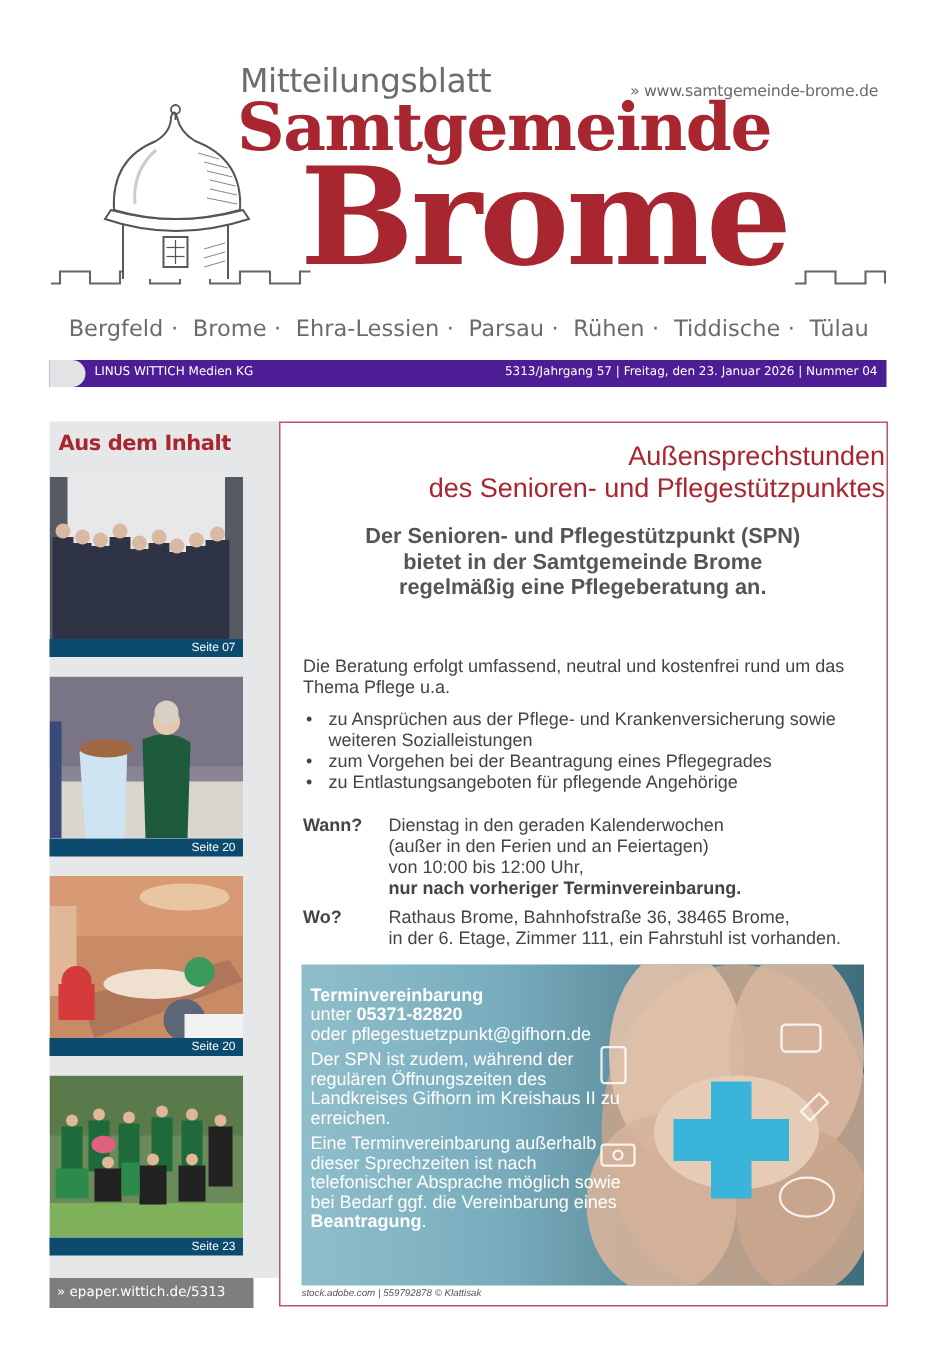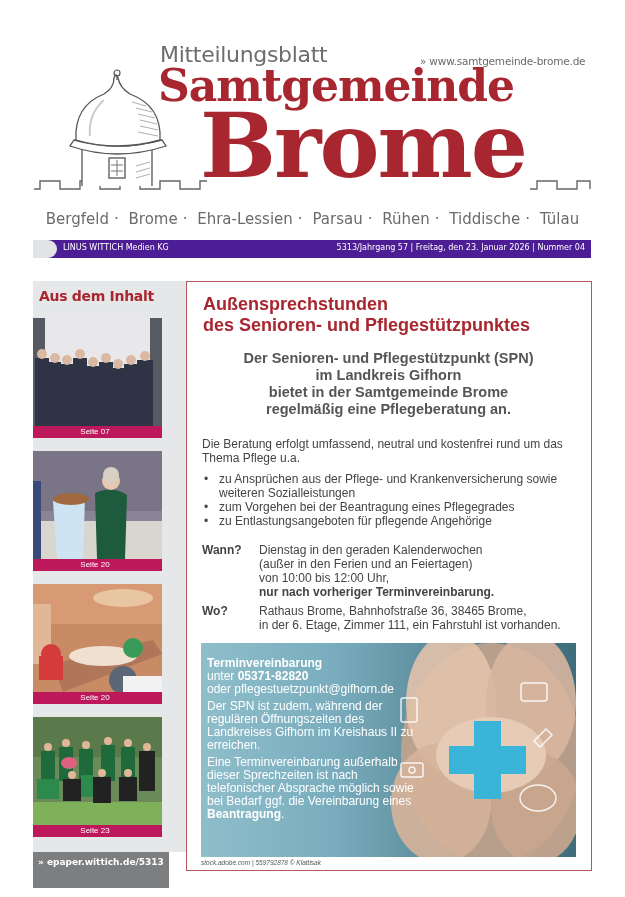--- a/index.html
+++ b/index.html
@@ -19,26 +19,26 @@
 
     .infobar { position:absolute; left:33px; top:240px; width:558px; height:18px; background:#4c1d95; }
     .infobar .grey-tab { position:absolute; left:0; top:0; width:24px; height:18px; background:#e2e3e5; border-radius:0 9px 9px 0; }
     .infobar .publisher { position:absolute; left:30px; top:3px; font-family:"DejaVu Sans", sans-serif; font-size:8px; color:#fff; }
     .infobar .issue { position:absolute; right:6px; top:3px; font-family:"DejaVu Sans", sans-serif; font-size:8px; color:#fff; }
 
     .sidebar { position:absolute; left:33px; top:281px; width:156px; height:571px; background:#e6e7e9;padding-left:32px; }
     .sidebar-title { position:absolute; left:6px; top:7px; font-family:"DejaVu Sans", sans-serif; font-weight:bold; font-size:14px; color:#a8262f; letter-spacing:-0.3px; }
     .thumb { position:absolute; left:0; width:129px; }
     .thumb .photo { position:relative; width:129px; height:108px; overflow:hidden; }
-    .thumb .caption { height:12px; background:#be185d; color:#fff; font-size:8px; text-align:center; padding-right:5px; line-height:12px; }
-
-    .epaper { position:absolute; left:33px; top:852px; width:136px; height:36px; background:#7d7e80; color:#fff; font-family:"DejaVu Sans", sans-serif; font-size:9px; font-weight:bold; line-height:20px; padding-left:5px; }
+    .thumb .caption { height:12px; background:#0c4a6e; color:#fff; font-size:8px; text-align:right; padding-right:5px; line-height:12px; }
+
+    .epaper { position:absolute; left:33px; top:852px; width:136px; height:20px; background:#7d7e80; color:#fff; font-family:"DejaVu Sans", sans-serif; font-size:9px; font-weight:normal; line-height:20px; padding-left:5px; }
 
     .article { position:absolute; left:186px; top:281px; width:406px; height:590px; border:1.5px solid #b4575e; background:#fff; }
-    .art-headline { position:absolute; left:16px; width:403px; top:12px; text-align:left; font-weight:bold; font-size:18px; color:#a8262f; line-height:21px; }
+    .art-headline { position:absolute; left:0; width:403px; top:12px; text-align:right; font-weight:normal; font-size:18px; color:#a8262f; line-height:21px; }
     .art-lead { position:absolute; left:0; width:403px; top:68px; text-align:center; font-weight:bold; font-size:14.5px; color:#555; line-height:17px; }
     .art-body { position:absolute; left:15px; width:385px; top:155px; font-size:12px; color:#444; line-height:14px; }
     .art-list { position:absolute; left:15px; width:385px; top:190px; list-style:none; font-size:12px; color:#444; line-height:14px; }
     .art-list li { position:relative; padding-left:17px; }
     .art-list li::before { content:"•"; position:absolute; left:2px; top:0; }
     .info-block { position:absolute; left:15px; width:385px; font-size:12px; color:#444; line-height:14px; }
     .info-block .label { position:absolute; left:0; top:0; font-weight:bold; }
     .info-block .value { position:absolute; left:57px; top:0; width:330px; }
     .info-block .value b { font-weight:bold; }
 
@@ -221,21 +221,20 @@
 <a class="epaper">» epaper.wittich.de/5313</a>
 
 <article class="article">
   <div class="art-headline">
     <div>Außensprechstunden</div>
     <div>des Senioren- und Pflegestützpunktes</div>
   </div>
 
   <div class="art-lead">
     <div>Der Senioren- und Pflegestützpunkt (SPN)</div>
-    <div>im Landkreis Gifhorn</div>
     <div>bietet in der Samtgemeinde Brome</div>
     <div>regelmäßig eine Pflegeberatung an.</div>
   </div>
 
   <p class="art-body">Die Beratung erfolgt umfassend, neutral und kostenfrei rund um das Thema Pflege u.a.</p>
 
   <ul class="art-list">
     <li>zu Ansprüchen aus der Pflege- und Krankenversicherung sowie weiteren Sozialleistungen</li>
     <li>zum Vorgehen bei der Beantragung eines Pflegegrades</li>
     <li>zu Entlastungsangeboten für pflegende Angehörige</li>

